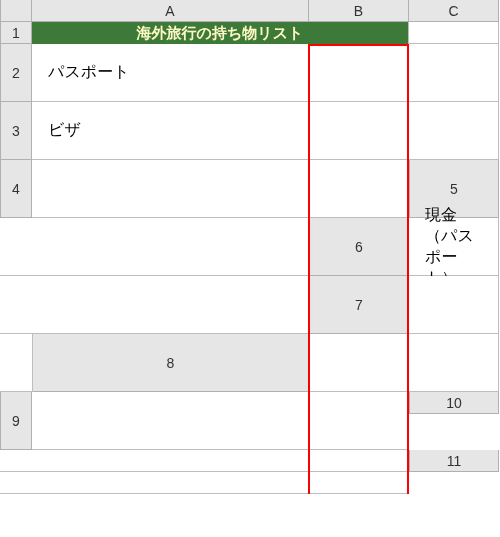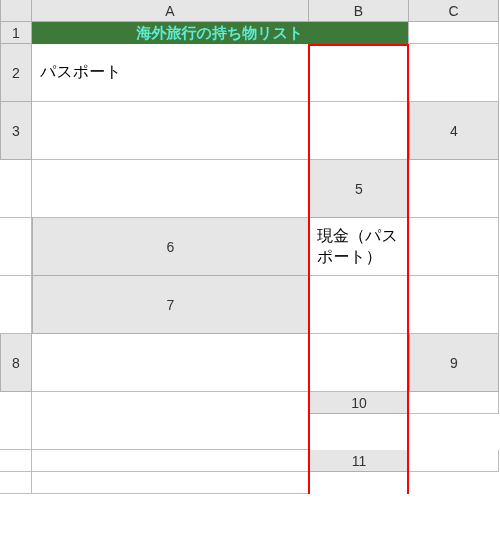--- a/index.html
+++ b/index.html
@@ -19,32 +19,32 @@
   }
   .corner { border-left: 1px solid #b0b0b0; }
   .row-header { border-left: 1px solid #b0b0b0; }
   .row-header.tall { height: 58px; }
   .row-header.short { height: 22px; text-align: center; }
   .cell {
     border-right: 1px solid #bdbdbd;
     border-bottom: 1px solid #bdbdbd;
     display: flex;
     align-items: center;
-    padding: 0 8px;
+    padding: 0 16px;
     font-size: 16px;
     background: #fff;
     position: relative;
   }
   .cell.tall { height: 58px; }
   .cell.short { height: 22px; }
   
   .merged-header {
     grid-column: 2 / 4;
     background: #3d7a3a;
-    color: #5eead4;
+    color: #fef9c3;
     font-weight: bold;
     display: flex;
     align-items: center;
     justify-content: center;
     height: 22px;
     border-right: 1px solid #bdbdbd;
     font-size: 15px;
   }
   
   .highlight-box {
@@ -72,20 +72,23 @@
     <div class="row-header tall">2</div>
     <div class="cell tall">
         <span>パスポート</span>
       </div>
     <div class="cell tall">
         <span></span>
       </div>
     <div class="cell tall"></div>
 
     <div class="row-header tall">3</div>
+    <div class="cell tall">
+        <span>ビザ</span>
+      </div>
     <div class="cell tall">
         <span></span>
       </div>
     <div class="cell tall"></div>
 
     <div class="row-header tall">4</div>
     <div class="cell tall">
         <span></span>
       </div>
     <div class="cell tall"></div>

